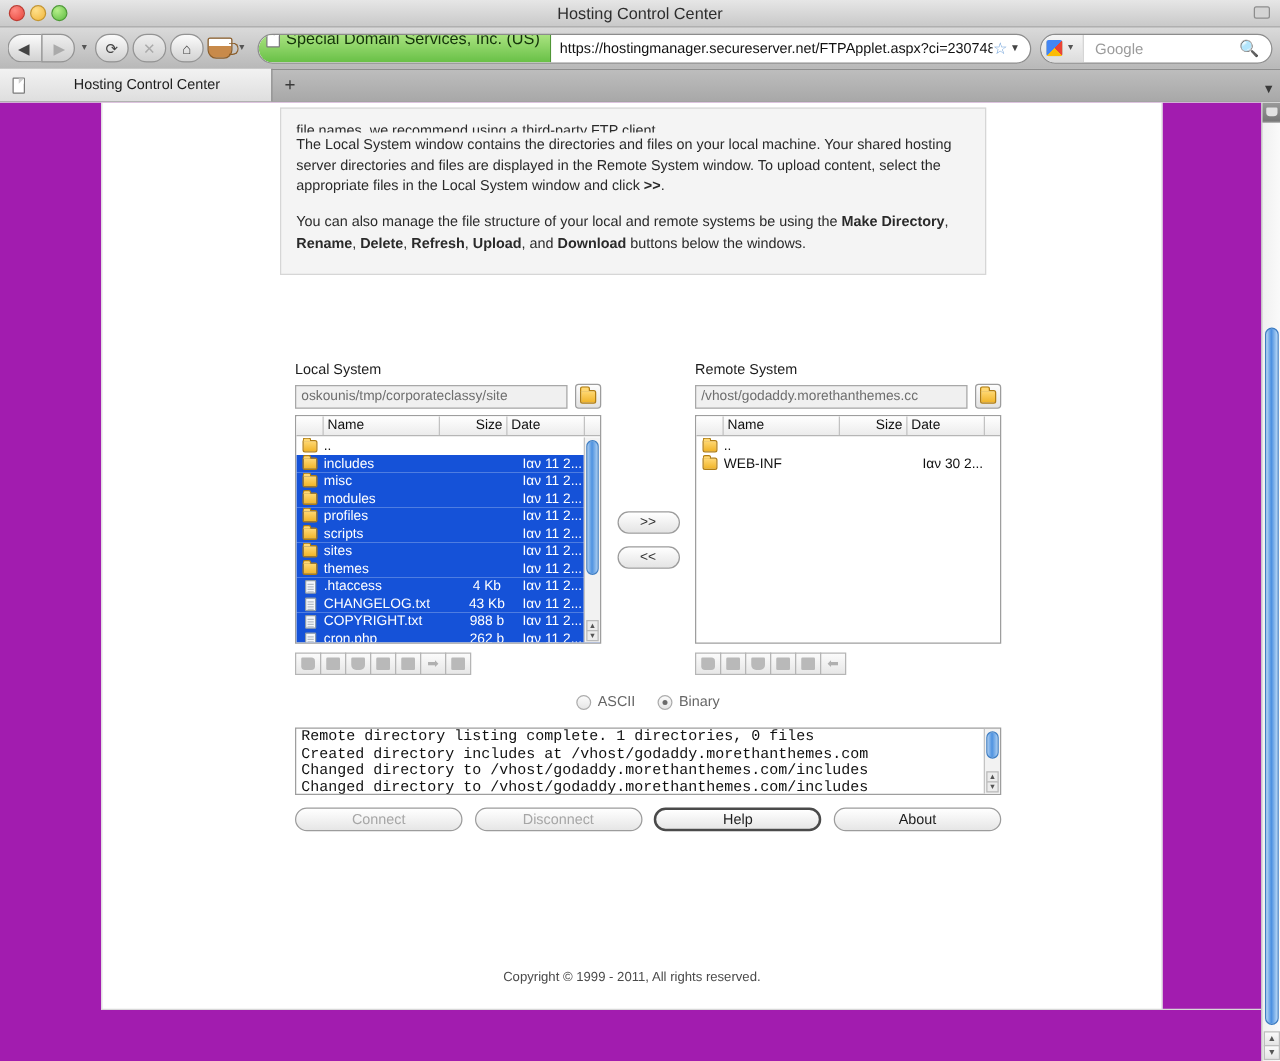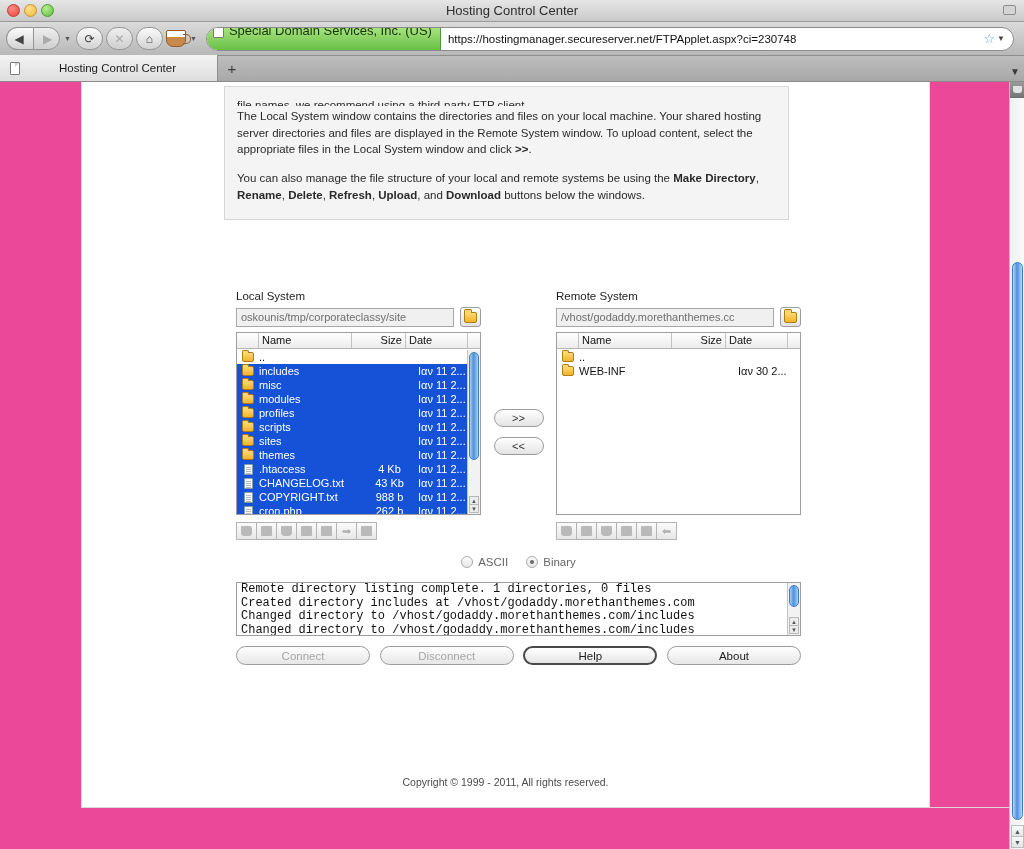--- a/index.html
+++ b/index.html
@@ -124,21 +124,21 @@
 
   
   .viewport {
     position: relative;
     height: 768px;
     background: #ffffff;
     overflow: hidden;
   }
   .page-canvas {
     position: absolute; left: 0; top: 0; right: 15px; bottom: 0;
-    background: #ec4899;
+    background: #a21caf;
   }
   .content-frame {
     position: absolute; left: 81px; top: 0; width: 849px; bottom: 42px;
     background: #ffffff; border-left: 1px solid #e2e2e2; border-right: 1px solid #e2e2e2;
   }
 
   .instructions {
     position: absolute; left: 142px; top: 4px; width: 565px;
     background: #f4f4f4; border: 1px solid #d6d6d6;
     padding: 10px 12px 16px 12px;
@@ -330,20 +330,28 @@
   <div class="urlwrap">
     <div class="ev-badge">
       <span class="page-glyph"></span>
       <span>Special Domain Services, Inc. (US)</span>
     </div>
     <span class="url-text">https://hostingmanager.secureserver.net/FTPApplet.aspx?ci=230748</span>
     <span class="star">☆</span>
     <span class="urlcaret">▼</span>
   </div>
 
+  <div class="searchwrap">
+    <div class="engine">
+      <span class="gicon"></span>
+      <span class="dropcaret">▼</span>
+    </div>
+    <span class="search-text">Google</span>
+    <span class="mag">🔍</span>
+  </div>
 </div>
 
 <div class="tabbar">
   <div class="tab">
     <span class="page-glyph"></span>
     <span class="tab-label">Hosting Control Center</span>
   </div>
   <div class="newtab">
     <span>+</span>
   </div>

